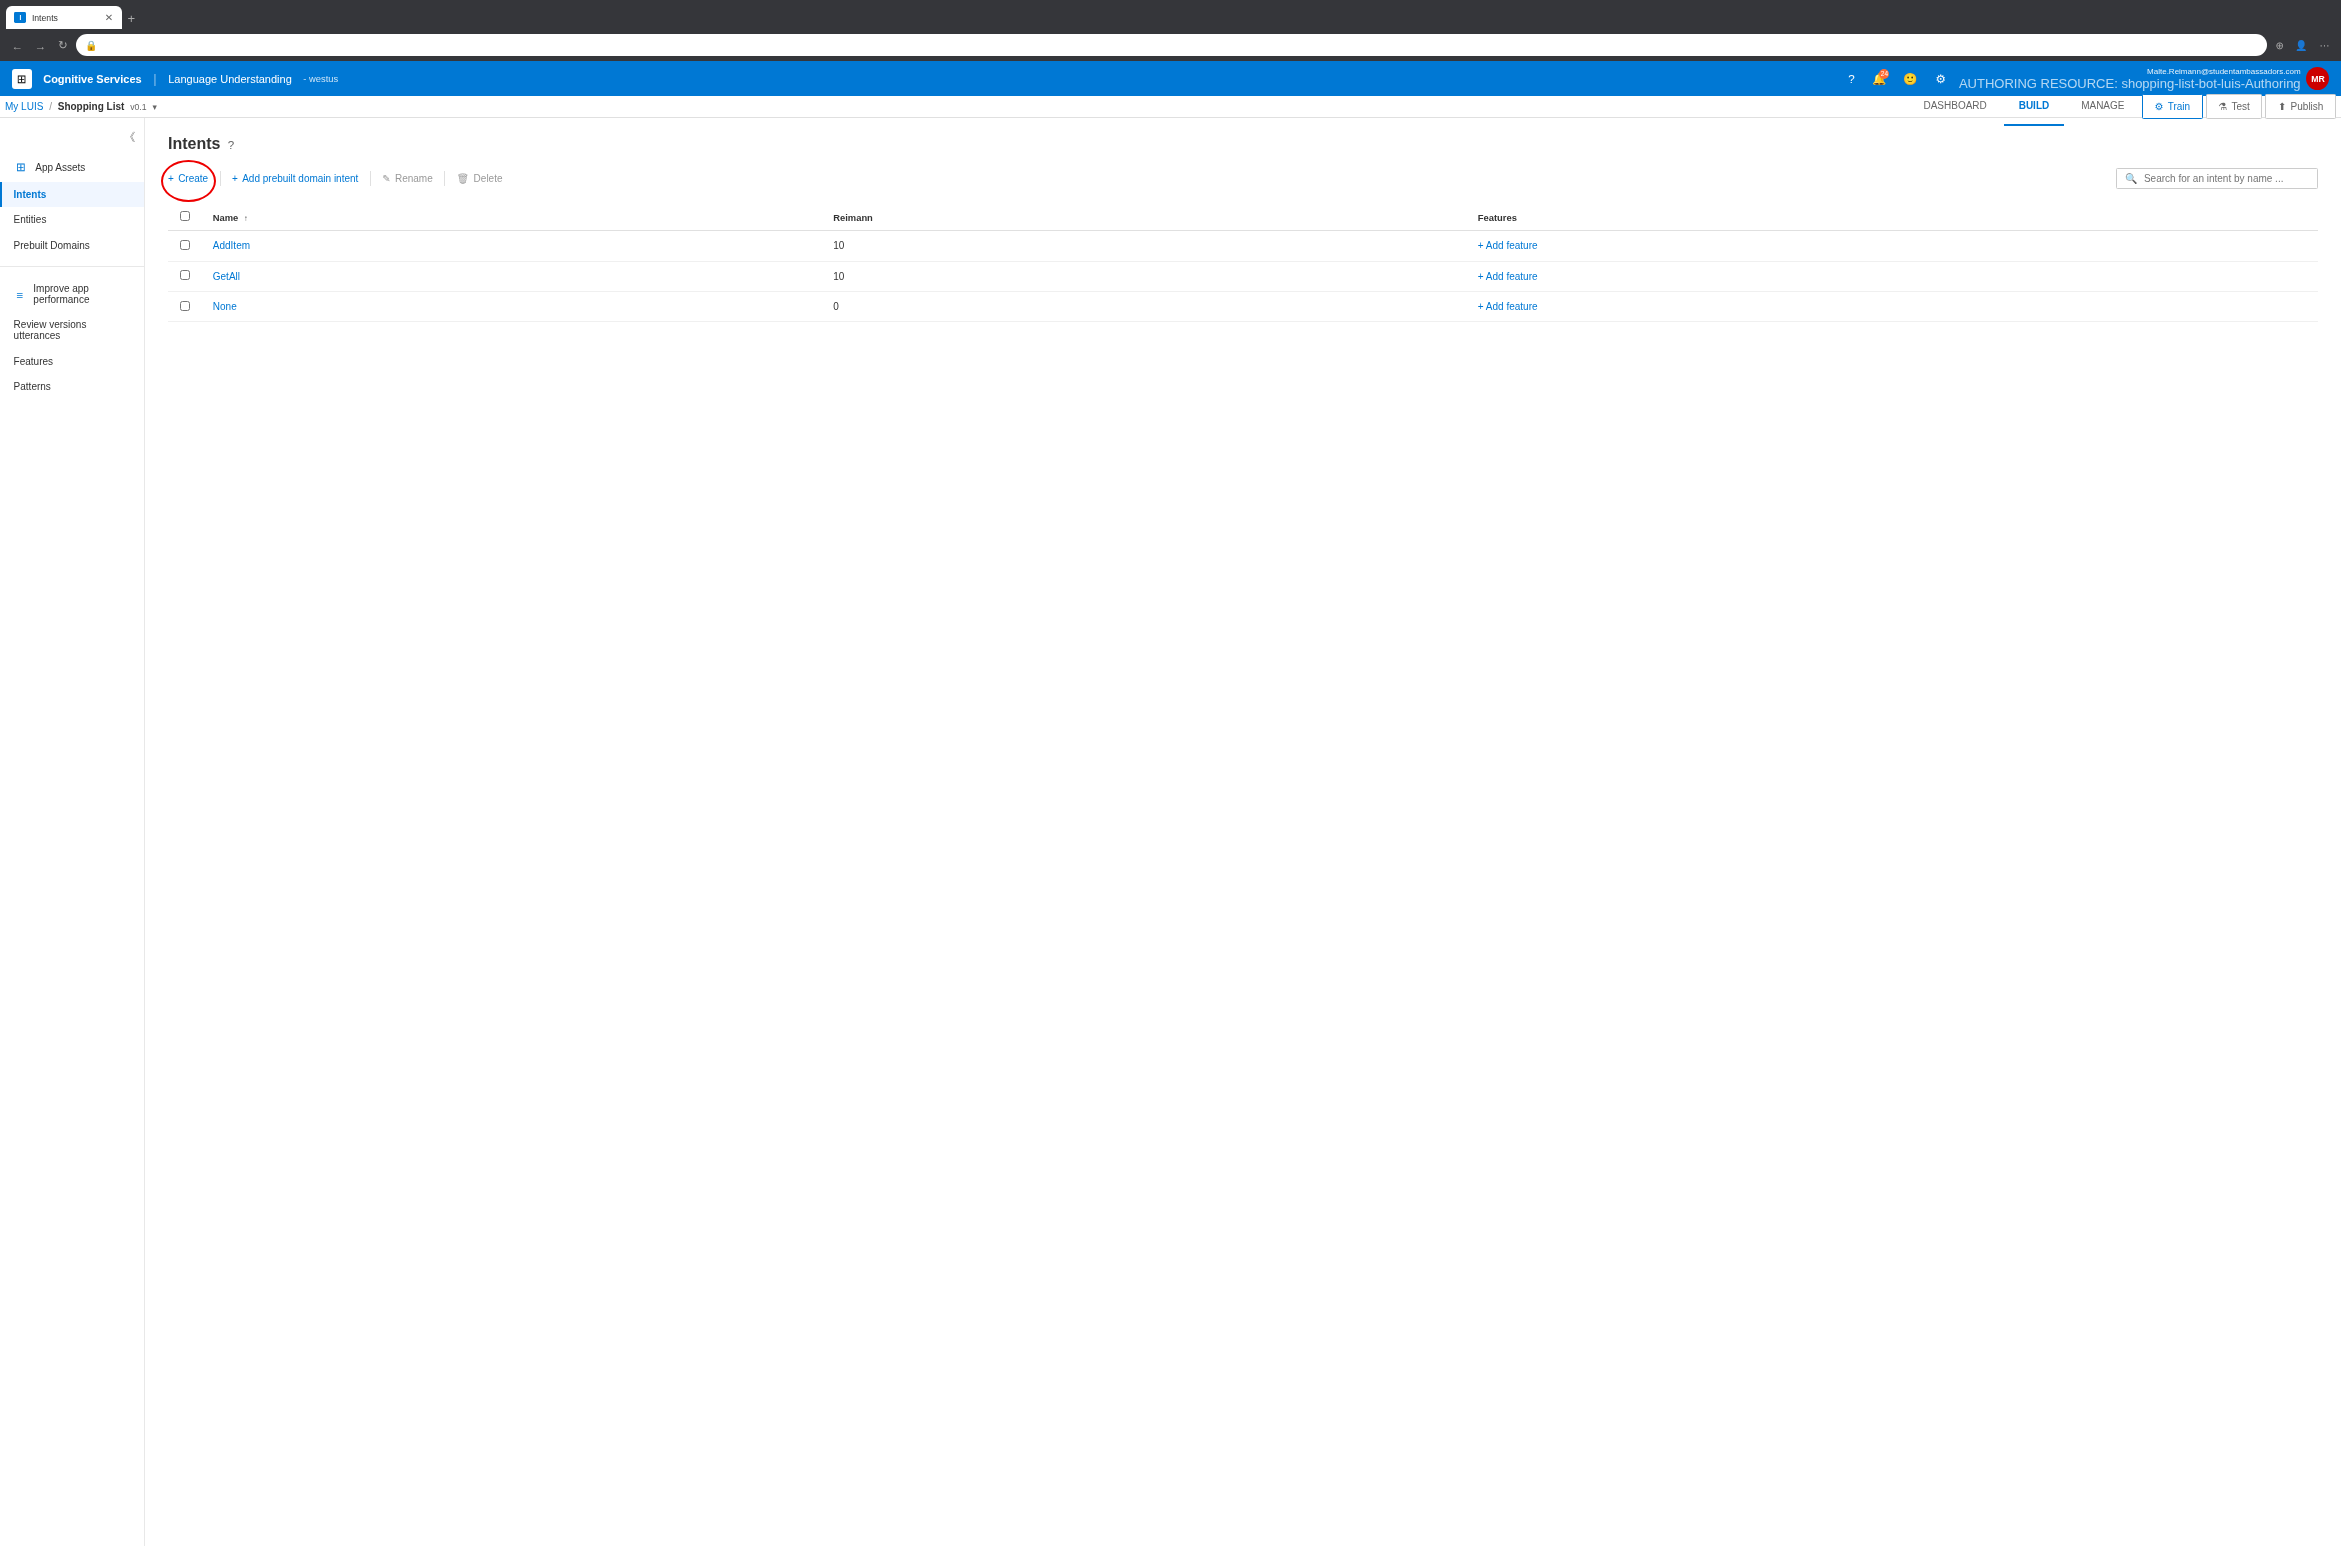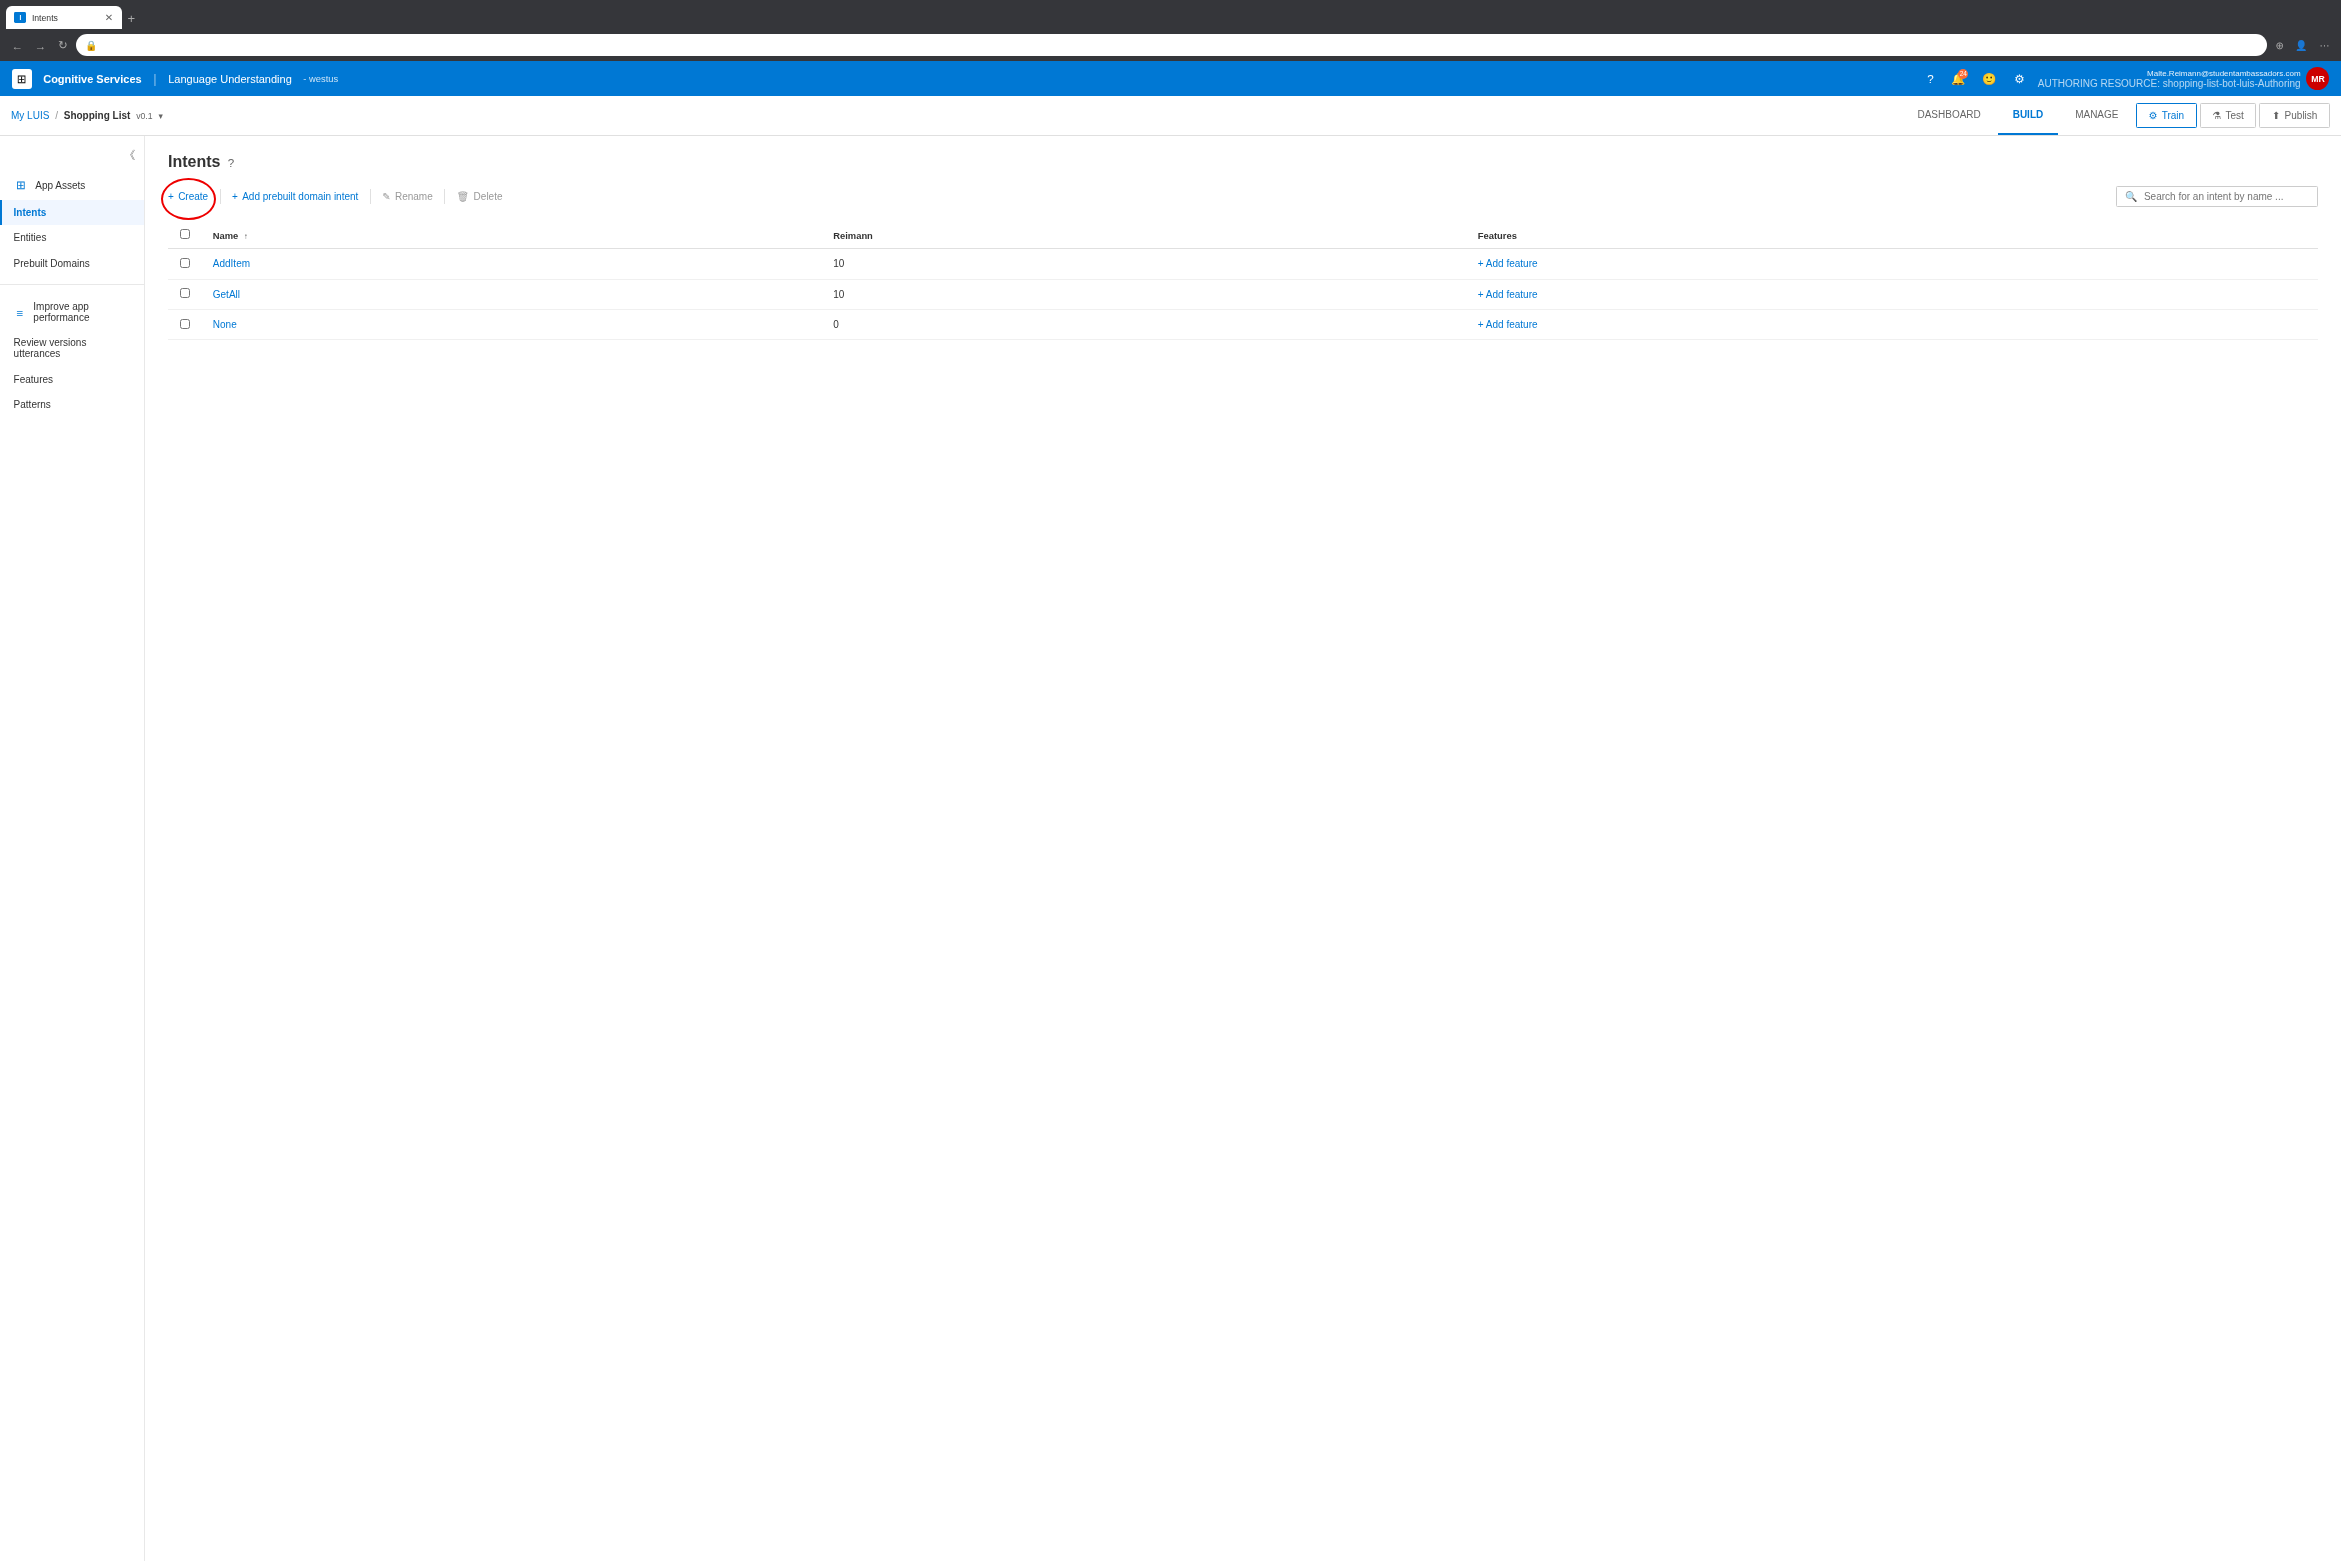--- a/index.html
+++ b/index.html
@@ -26,25 +26,25 @@
     .app-title { color: #fff; font-size: 11px; font-weight: 600; }
     .app-separator { color: rgba(255,255,255,0.5); font-size: 13px; }
     .app-subtitle { color: #fff; font-size: 11px; }
     .app-subtitle-region { color: rgba(255,255,255,0.8); font-size: 9.4px; }
     .header-actions { margin-left: auto; display: flex; align-items: center; gap: 8.7px; }
     .header-icon-btn { background: none; border: none; color: #fff; font-size: 11.6px; cursor: pointer; padding: 4.3px; position: relative; }
     .notification-badge { position: absolute; top: 1.4px; right: 1.4px; background: #ff6b35; color: white; border-radius: 50%; width: 10px; height: 10px; font-size: 6.5px; display: flex; align-items: center; justify-content: center; }
     .user-info { display: flex; align-items: center; gap: 5.8px; color: #fff; }
     .user-name-block { text-align: right; }
     .user-email { font-size: 8px; color: rgba(255,255,255,0.9); }
-    .user-role { font-size: 10px; color: rgba(255,255,255,0.7); }
+    .user-role { font-size: 13px; color: rgba(255,255,255,0.7); }
     .user-avatar { width: 23px; height: 23px; background: #c00; border-radius: 50%; display: flex; align-items: center; justify-content: center; color: white; font-size: 8.7px; font-weight: bold; }
 
     
-    .sub-header { display: flex; align-items: center; padding: 0 11px; height: 40px; border-bottom: 0.7px solid #e0e0e0; background: #fff; }
+    .sub-header { display: flex; align-items: center; padding: 0 5px; height: 22px; border-bottom: 0.7px solid #e0e0e0; background: #fff; }
     .breadcrumb { display: flex; align-items: center; gap: 5.8px; font-size: 10px; color: #666; }
     .breadcrumb-link { color: #0078d4; text-decoration: none; cursor: pointer; }
     .breadcrumb-separator { color: #999; }
     .breadcrumb-current { font-weight: 600; color: #333; }
     .breadcrumb-version { font-size: 8.7px; color: #666; }
     .version-dropdown { background: none; border: none; cursor: pointer; color: #666; font-size: 8.7px; }
     .main-nav { margin-left: auto; display: flex; align-items: center; gap: 2.9px; }
     .nav-tab { padding: 5.8px 14.5px; font-size: 10px; color: #666; cursor: pointer; border: none; background: none; border-bottom: 2.2px solid transparent; height: 38px; }
     .nav-tab.active { color: #0078d4; border-bottom: 2.2px solid #0078d4; font-weight: 600; }
     .train-btn { display: flex; align-items: center; gap: 4.3px; padding: 5.8px 11.6px; border: 0.7px solid #0078d4; border-radius: 1.4px; color: #0078d4; background: #fff; cursor: pointer; font-size: 10px; }

